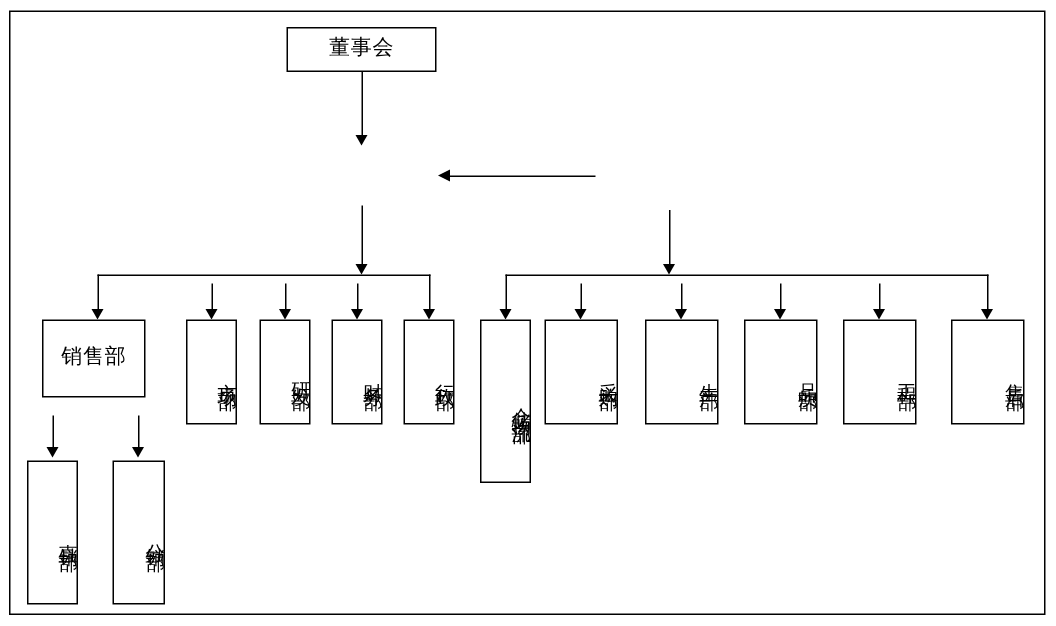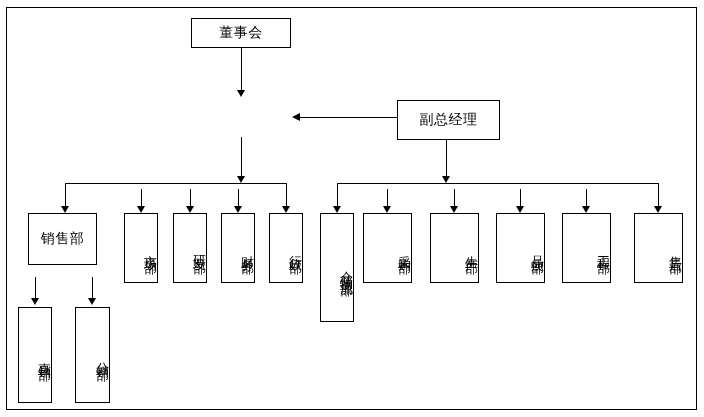--- a/index.html
+++ b/index.html
@@ -84,21 +84,20 @@
 <div id="canvas">
 
   <div class="frame"></div>
 
   <div class="node h" style="left:191px;top:18px;width:100px;height:30px;">董事会</div>
 
   <div class="vline" style="left:241px;top:48px;height:42px;"></div>
   <div class="arrow-down" style="left:237px;top:90px;"></div>
 
 
-  <div class="node h" style="left:397px;top:100px;width:103px;height:40px;">副总经理</div>
 
   <div class="hline" style="left:300px;top:117px;width:97px;"></div>
   <div class="arrow-left" style="left:292px;top:113px;"></div>
 
   <div class="vline" style="left:241px;top:137px;height:39px;"></div>
   <div class="arrow-down" style="left:237px;top:176px;"></div>
 
   <div class="hline" style="left:65px;top:183px;width:222px;"></div>
 
   <div class="vline" style="left:65px;top:183px;height:23px;"></div>

